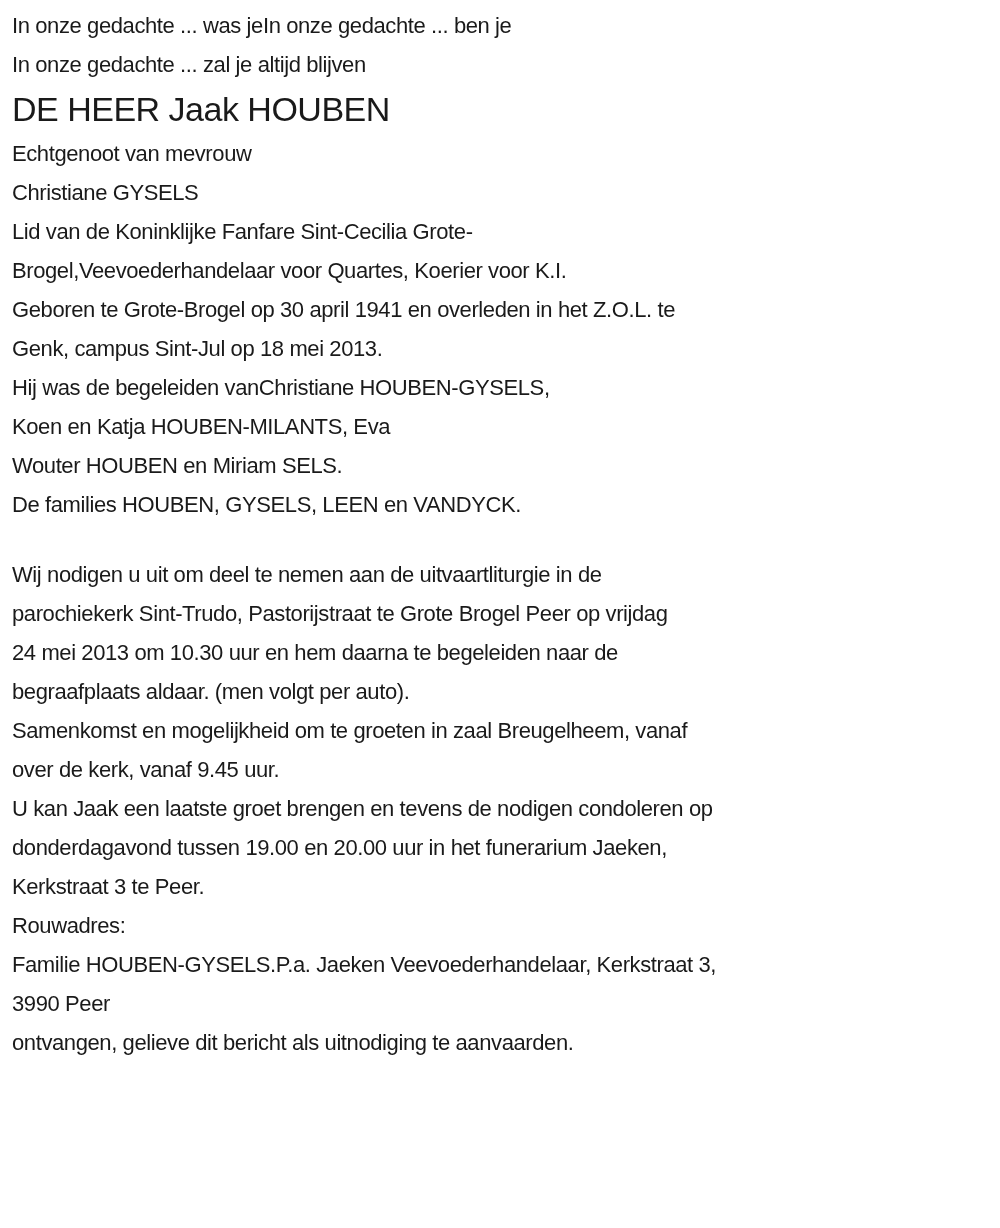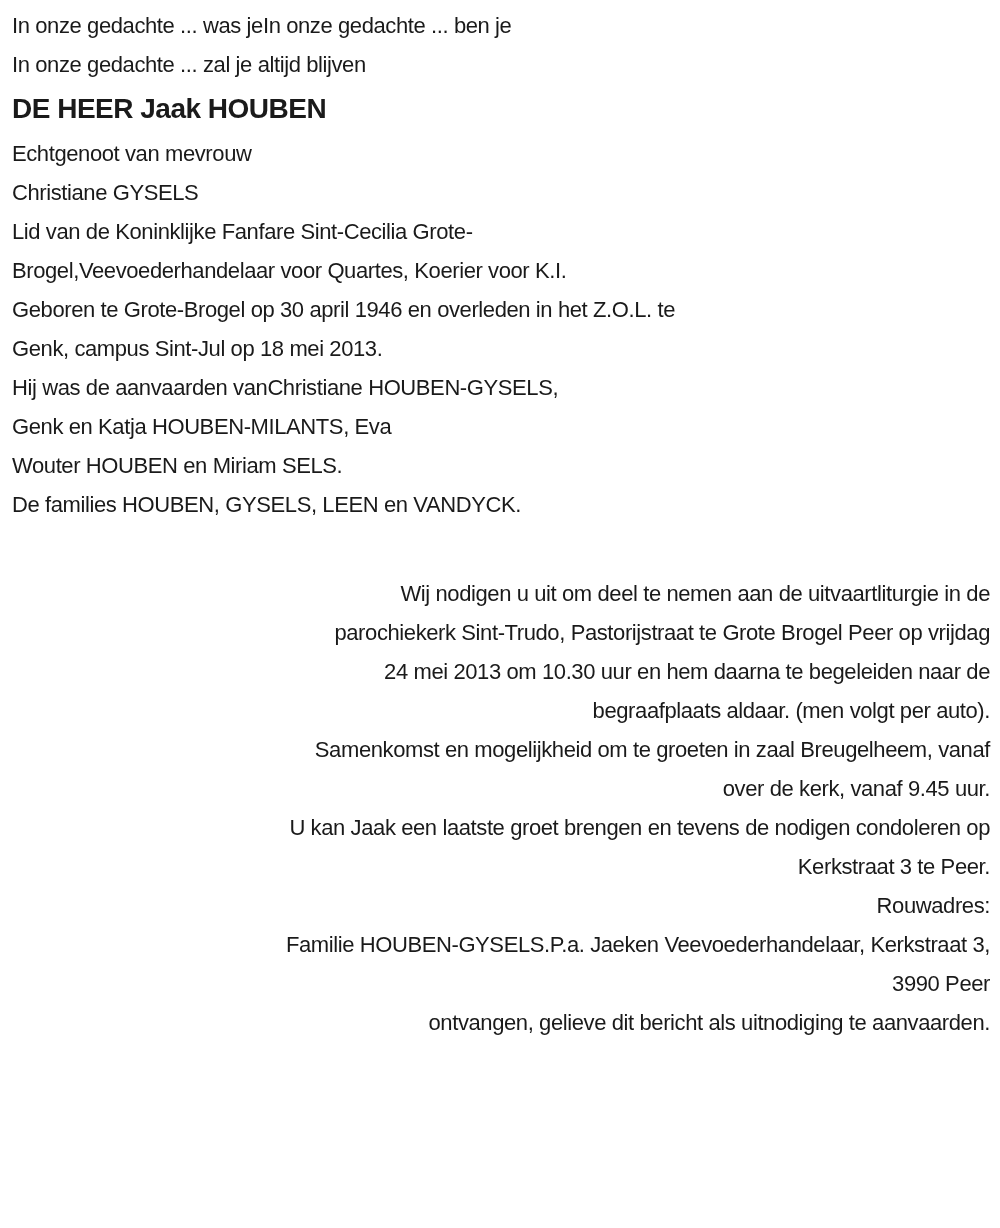--- a/index.html
+++ b/index.html
@@ -19,30 +19,29 @@
   }
   .line {
     font-size: 22px;
     line-height: 39px;
     min-height: 39px;
     letter-spacing: -0.4px;
     white-space: pre;
     font-weight: 400;
   }
   .title {
-    font-size: 28px;
+    font-size: 34px;
     line-height: 50px;
-    font-weight: 700;
+    font-weight: 400;
     letter-spacing: -0.5px;
     margin: 0;
     white-space: pre;
   }
   .announcement-section {
-    margin-top: 50px;
-    text-align: right;
+    margin-top: 31px;
   }
 </style>
 </head>
 <body>
 
 <div class="page">
 
   <div class="intro-section">
 
       <div class="line">In onze gedachte ... was jeIn onze gedachte ... ben je</div>
@@ -56,28 +55,28 @@
   <div class="family-section">
 
       <div class="line">Echtgenoot van mevrouw</div>
 
       <div class="line">Christiane GYSELS</div>
 
       <div class="line">Lid van de Koninklijke Fanfare Sint-Cecilia Grote-</div>
 
       <div class="line">Brogel,Veevoederhandelaar voor Quartes, Koerier voor K.I.</div>
 
-      <div class="line">Geboren te Grote-Brogel op 30 april 1946 en overleden in het Z.O.L. te</div>
+      <div class="line">Geboren te Grote-Brogel op 30 april 1941 en overleden in het Z.O.L. te</div>
 
       <div class="line">Genk, campus Sint-Jul op 18 mei 2013.</div>
 
-      <div class="line">Hij was de aanvaarden vanChristiane HOUBEN-GYSELS,</div>
+      <div class="line">Hij was de begeleiden vanChristiane HOUBEN-GYSELS,</div>
 
 
-      <div class="line">Genk en Katja HOUBEN-MILANTS, Eva</div>
+      <div class="line">Koen en Katja HOUBEN-MILANTS, Eva</div>
 
       <div class="line">Wouter HOUBEN en Miriam SELS.</div>
 
       <div class="line">De families HOUBEN, GYSELS, LEEN en VANDYCK.</div>
     </div>
 
   <div class="announcement-section">
 
       <div class="line">Wij nodigen u uit om deel te nemen aan de uitvaartliturgie in de</div>
 
@@ -86,20 +85,21 @@
       <div class="line">24 mei 2013 om 10.30 uur en hem daarna te begeleiden naar de</div>
 
       <div class="line">begraafplaats aldaar. (men volgt per auto).</div>
 
       <div class="line">Samenkomst en mogelijkheid om te groeten in zaal Breugelheem, vanaf</div>
 
       <div class="line">over de kerk, vanaf 9.45 uur.</div>
 
       <div class="line">U kan Jaak een laatste groet brengen en tevens de nodigen condoleren op</div>
 
+      <div class="line">donderdagavond tussen 19.00 en 20.00 uur in het funerarium Jaeken,</div>
 
       <div class="line">Kerkstraat 3 te Peer.</div>
 
       <div class="line">Rouwadres:</div>
 
       <div class="line">Familie HOUBEN-GYSELS.P.a. Jaeken Veevoederhandelaar, Kerkstraat 3,</div>
 
       <div class="line">3990 Peer</div>
 
 

